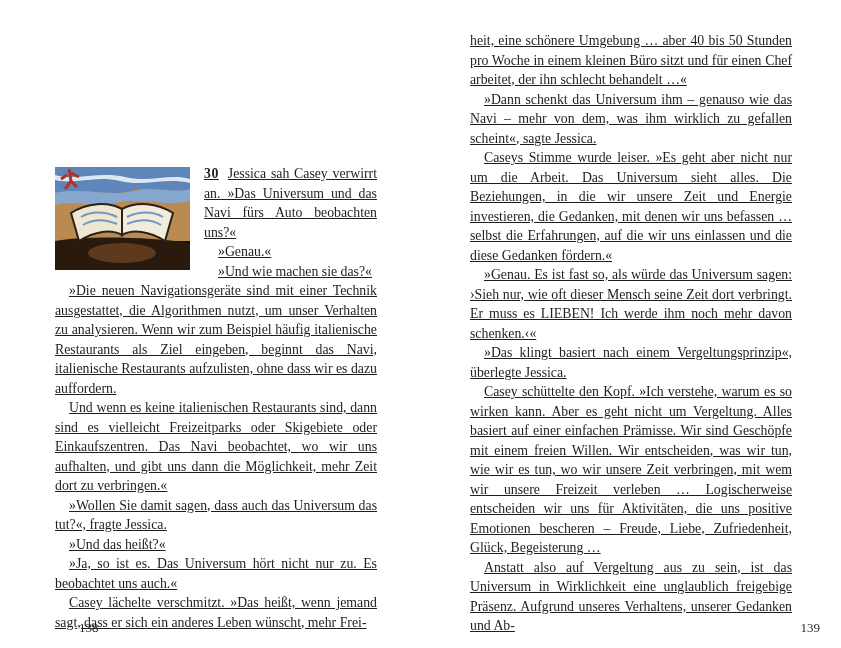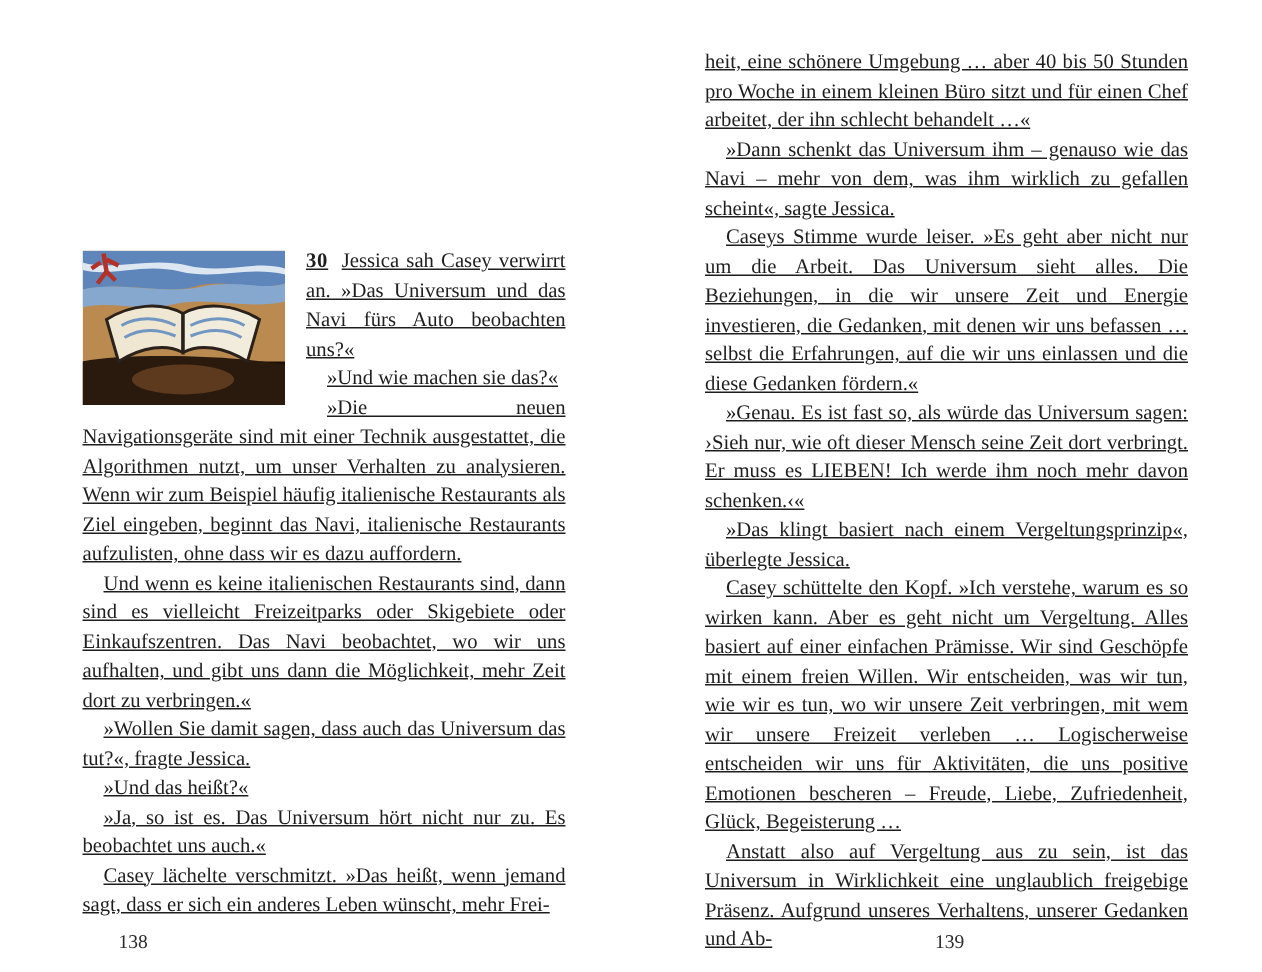--- a/index.html
+++ b/index.html
@@ -36,21 +36,21 @@
     margin-right: 9px;
     letter-spacing: 0.5px;
   }
   .pagenum {
     position: absolute;
     top: 620px;
     font-size: 13px;
     color: #2a2a2a;
   }
   .pagenum.left  { left: 55px; margin-left: 24px; }
-  .pagenum.right { left: 472px; width: 322px; text-align: center; }
+  .pagenum.right { left: 498px; width: 322px; text-align: right; }
 </style>
 </head>
 <body>
 
 <div class="page-col left">
   <div class="illustration">
     <svg width="135" height="103" viewBox="0 0 135 103" xmlns="http://www.w3.org/2000/svg">
       <rect width="135" height="103" fill="#bb8a50"></rect>
       <path d="M0,0 H135 V22 C115,28 95,18 75,24 C55,30 30,20 0,26 Z" fill="#5e86bb"></path>
       <path d="M0,8 C20,14 45,4 70,10 C95,16 115,6 135,12 V16 C110,10 90,20 65,14 C40,8 20,18 0,13 Z" fill="#dce7f2"></path>
@@ -63,20 +63,21 @@
       <path d="M67,42 C82,34 102,36 118,46 L110,74 C94,64 78,62 67,68 Z" fill="#f2ecdc" stroke="#2a211a" stroke-width="2"></path>
       <path d="M26,50 C36,44 50,44 62,50" stroke="#7296c2" stroke-width="2" fill="none"></path>
       <path d="M28,58 C38,52 50,52 62,57" stroke="#7296c2" stroke-width="2" fill="none"></path>
       <path d="M72,50 C84,44 98,44 108,50" stroke="#7296c2" stroke-width="2" fill="none"></path>
       <path d="M72,57 C84,52 96,52 106,58" stroke="#7296c2" stroke-width="2" fill="none"></path>
       <path d="M67,42 L67,68" stroke="#2a211a" stroke-width="2"></path>
     </svg>
   </div>
   <div class="paras">
       <p class=""><span class="chapter-num">30</span>Jessica sah Casey verwirrt an. »Das Universum und das Navi fürs Auto beobachten uns?«</p>
+      <p class="indent">»Genau.«</p>
       <p class="indent">»Und wie machen sie das?«</p>
       <p class="indent">»Die neuen Navigationsgeräte sind mit einer Technik ausgestattet, die Algorithmen nutzt, um unser Verhalten zu analysieren. Wenn wir zum Beispiel häufig italienische Restaurants als Ziel eingeben, beginnt das Navi, italienische Restaurants aufzulisten, ohne dass wir es dazu auffordern.</p>
       <p class="indent">Und wenn es keine italienischen Restaurants sind, dann sind es vielleicht Freizeitparks oder Skigebiete oder Einkaufszentren. Das Navi beobachtet, wo wir uns aufhalten, und gibt uns dann die Möglichkeit, mehr Zeit dort zu verbringen.«</p>
       <p class="indent">»Wollen Sie damit sagen, dass auch das Universum das tut?«, fragte Jessica.</p>
       <p class="indent">»Und das heißt?«</p>
       <p class="indent">»Ja, so ist es. Das Universum hört nicht nur zu. Es beobachtet uns auch.«</p>
       <p class="indent">Casey lächelte verschmitzt. »Das heißt, wenn jemand sagt, dass er sich ein anderes Leben wünscht, mehr Frei-</p>
     </div>
 </div>
 

